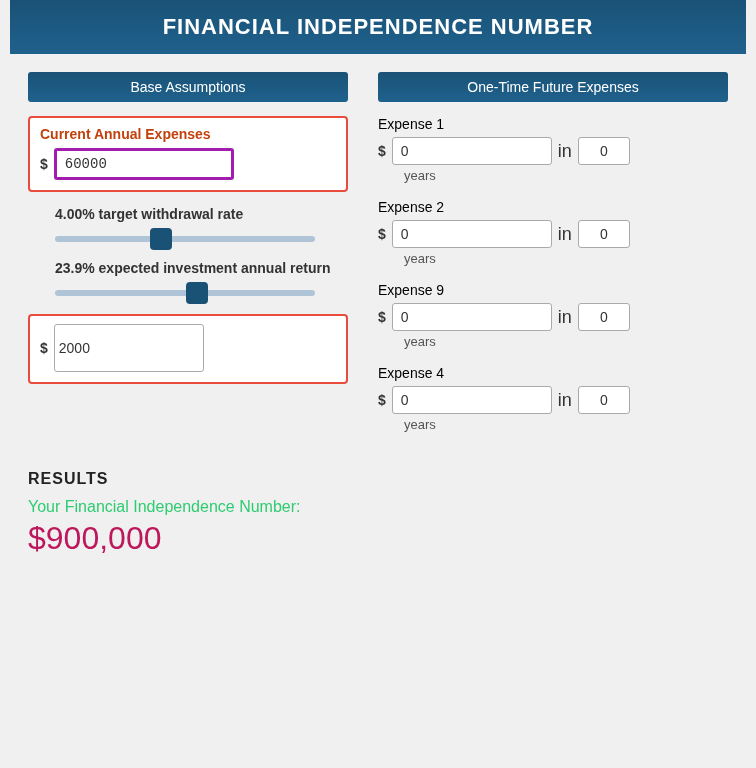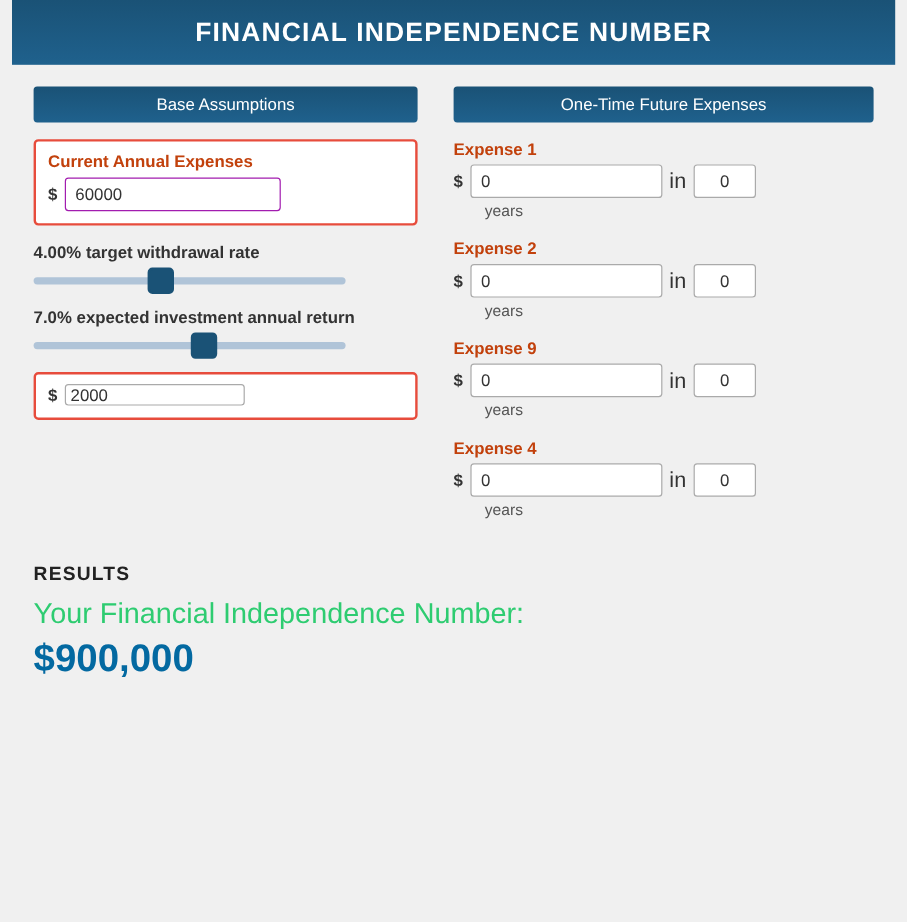--- a/index.html
+++ b/index.html
@@ -69,46 +69,48 @@
       display: flex;
       align-items: center;
       gap: 6px;
     }
     .dollar-sign {
       font-size: 14px;
       color: #333;
       font-weight: bold;
     }
     .text-input {
-      border: 1px solid #a21caf;
+      border: 3px solid #a21caf;
       border-radius: 3px;
       padding: 5px 8px;
       font-size: 14px;
       width: 180px;
       color: #333;
       background: #fff;
+      font-family: Liberation Mono, monospace;
     }
     .number-input-spin {
       border: 1px solid #aaa;
       border-radius: 3px;
-      padding: 0 4px;
+      padding: 15px 4px;
       font-size: 14px;
       width: 150px;
       color: #333;
       background: #fff;
     }
     .slider-label {
       font-size: 14px;
       color: #333;
       font-weight: bold;
       margin-bottom: 6px;
       margin-top: 4px;
     }
     .slider-container {
       margin-bottom: 14px;
+      margin-left: 27px;
     }
     .slider {
       -webkit-appearance: none;
       appearance: none;
       width: 260px;
       height: 6px;
       background: #b0c4d8;
       border-radius: 3px;
       outline: none;
       cursor: pointer;
@@ -130,23 +132,23 @@
       background: #1a5276;
       cursor: pointer;
       border: 2px solid #1a5276;
     }
 
     
     .expense-group {
       margin-bottom: 16px;
     }
     .expense-label {
-      font-weight: bold;
-      font-size: 14px;
-      color: #c2410c;
+      font-weight: normal;
+      font-size: 14px;
+      color: #000000;
       margin-bottom: 5px;
     }
     .expense-input-row {
       display: flex;
       align-items: center;
       gap: 6px;
     }
     .expense-amount-input {
       border: 1px solid #aaa;
       border-radius: 3px;
@@ -184,28 +186,28 @@
       padding: 0 18px;
     }
     .results-title {
       font-weight: bold;
       font-size: 16px;
       color: #222;
       letter-spacing: 1px;
       margin-bottom: 10px;
     }
     .results-subtitle {
-      font-size: 24px;
+      font-size: 16px;
       color: #2ecc71;
       margin-bottom: 4px;
     }
     .results-number {
       font-size: 32px;
-      font-weight: bold;
-      color: #0369a1;
+      font-weight: normal;
+      color: #be185d;
     }
   </style>
 </head>
 <body>
 
 <div class="app-container">
 
   <div class="header">FINANCIAL INDEPENDENCE NUMBER</div>
 
   <div class="main-content">
@@ -221,21 +223,21 @@
           <input type="text" class="text-input" value="60000" style="">
         </div>
       </div>
 
       <div class="slider-container">
         <div class="slider-label">4.00% target withdrawal rate</div>
         <input type="range" class="slider" min="0" max="100" value="40" style="">
       </div>
 
       <div class="slider-container">
-        <div class="slider-label">7.0% expected investment annual return</div>
+        <div class="slider-label">23.9% expected investment annual return</div>
         <input type="range" class="slider" min="0" max="100" value="55" style="">
       </div>
 
       <div class="field-group highlighted">
         <div class="input-row">
           <span class="dollar-sign">$</span>
           <input type="number" class="number-input-spin" value="2000" style="">
         </div>
       </div>
 

